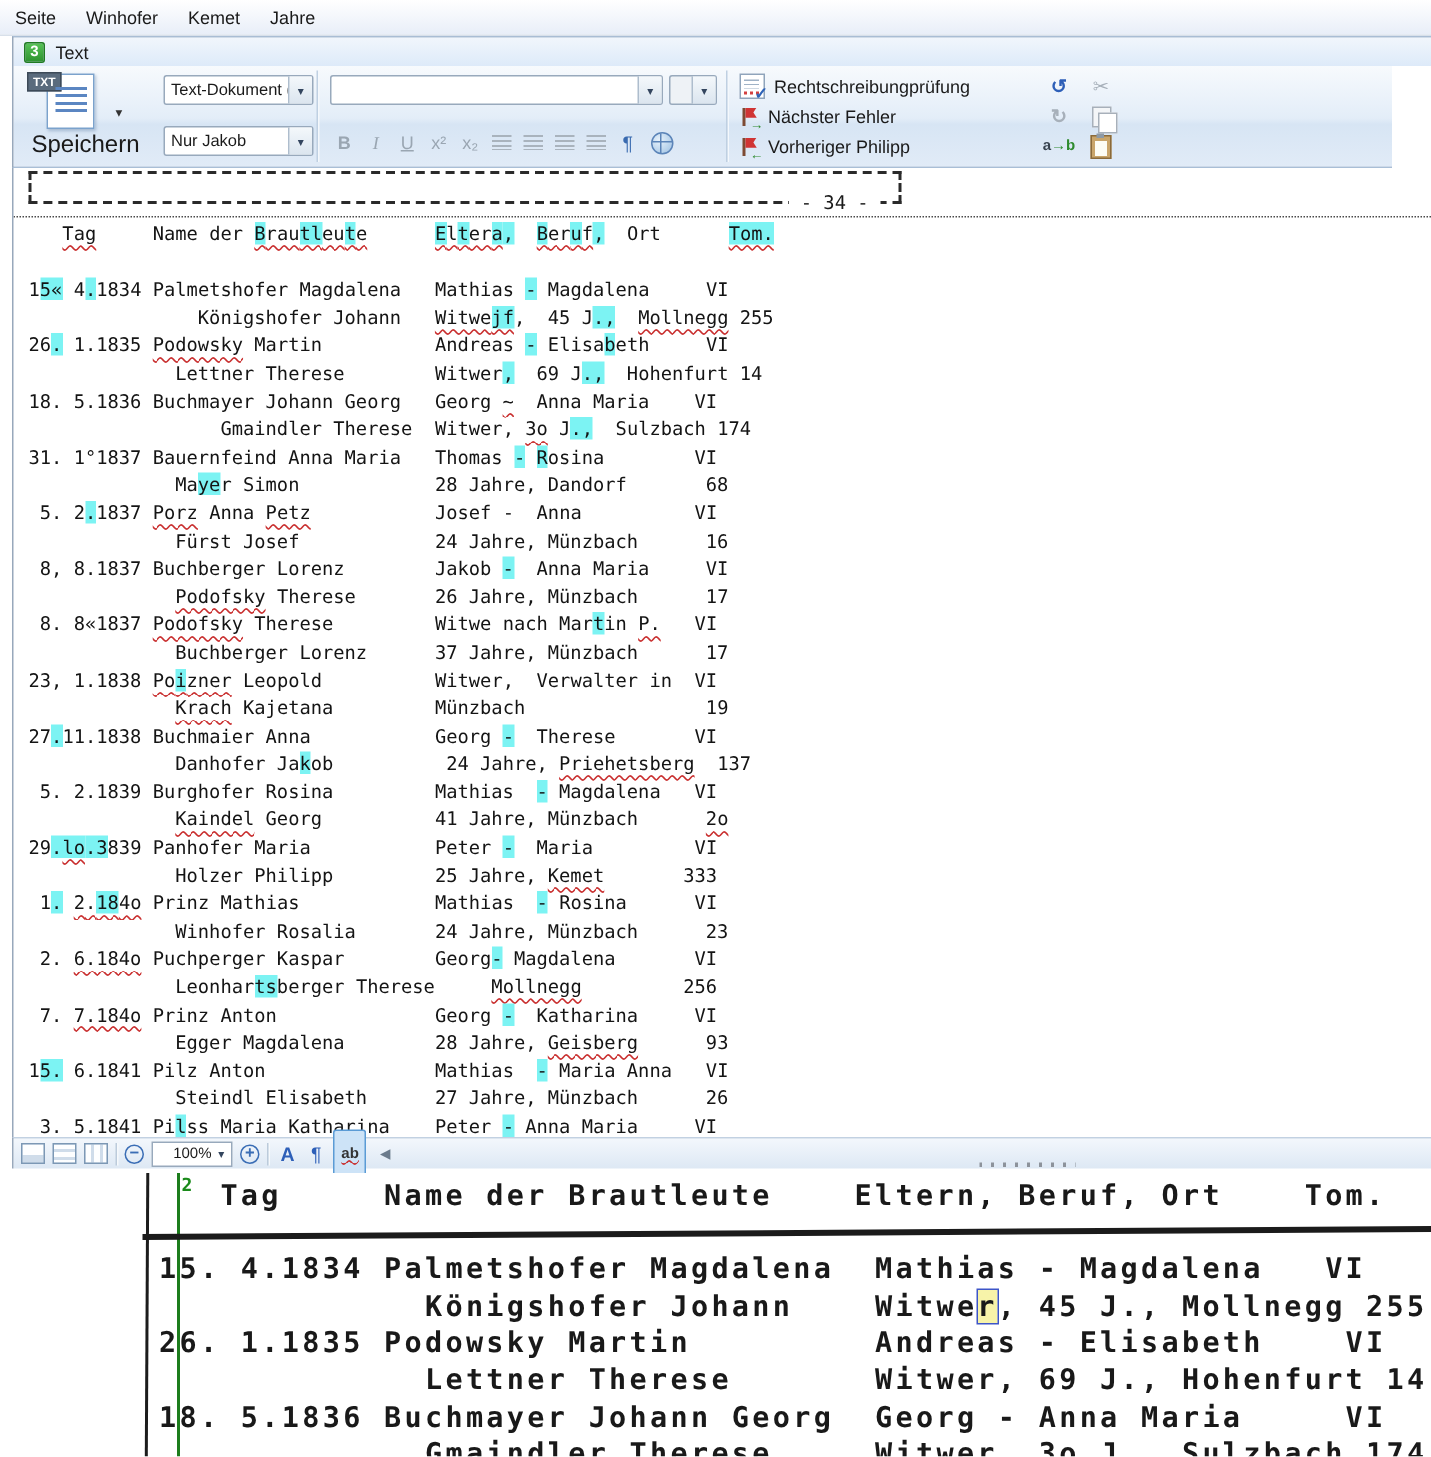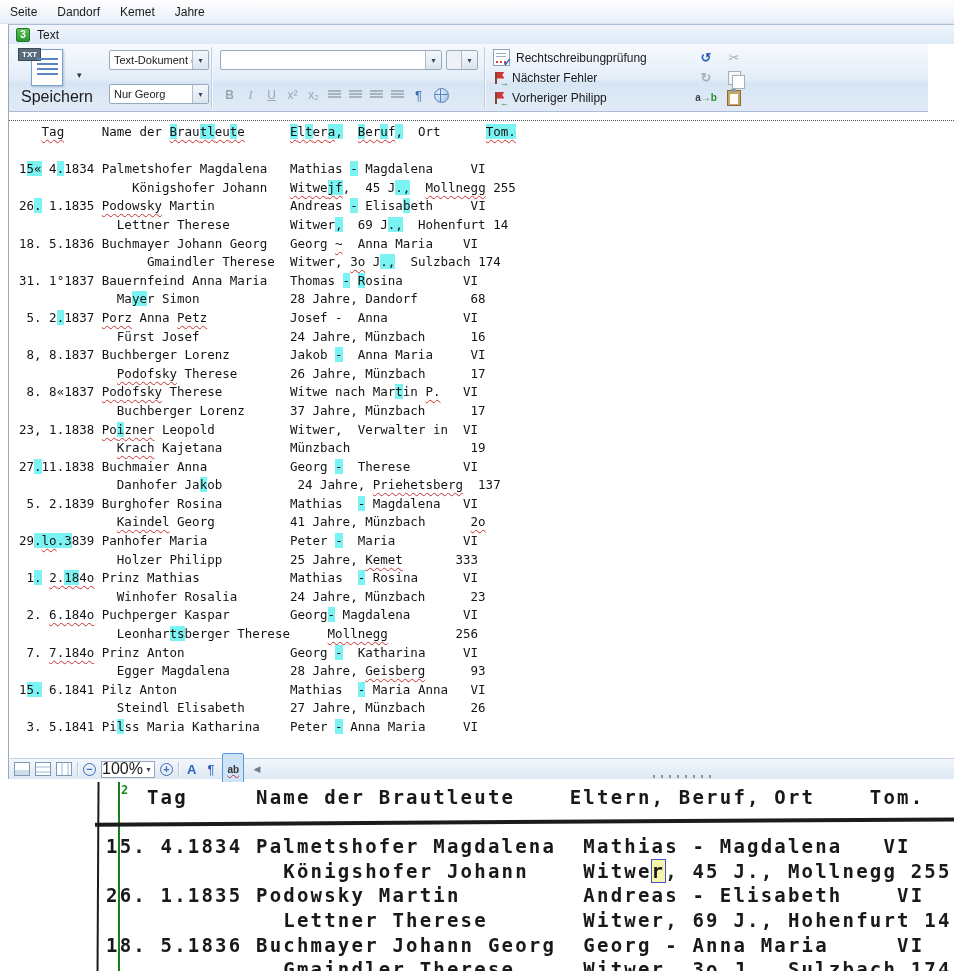--- a/index.html
+++ b/index.html
@@ -97,21 +97,21 @@
     display:flex;align-items:center;gap:5px;padding-left:5px;font-size:11px}
   .gridico{width:16px;height:14px;border:1px solid #7c98b5;background:#fdfeff;box-sizing:border-box}
   .gridico.g1{background:linear-gradient(#fdfeff 60%,#cfdcea 60%)}
   .gridico.g2{background:repeating-linear-gradient(to bottom,#fdfeff 0 3px,#cfdcea 3px 5px)}
   .gridico.g3{background:repeating-linear-gradient(to right,#fdfeff 0 4px,#cfdcea 4px 6px)}
   .fsep{width:1px;height:15px;background:#bccbdb;box-shadow:1px 0 0 #f6f9fc}
   .zbtn{width:13px;height:13px;border-radius:50%;border:1.5px solid #3a6db5;color:#3a6db5;
     font-size:11px;line-height:10px;text-align:center;box-sizing:border-box;font-weight:bold}
   .zcombo{width:54px;height:17px;background:#fff;border:1px solid #98a9bc;display:flex;
     align-items:center;box-sizing:border-box}
-  .zcombo .cv{flex:1;text-align:right;font-size:16px}
+  .zcombo .cv{flex:1;text-align:right;font-size:10px}
   .zcombo .cb{width:13px;font-size:8px;color:#33455e;text-align:center}
   .fA{color:#2d5fb8;font-weight:bold;font-size:13px;padding:0 3px}
   .fP{color:#2d5fb8;font-size:13px;padding:0 3px}
   .toggle{width:22px;height:32px;border:1px solid #5b9bd5;border-radius:2px;background:#cde3f7;
     display:flex;align-items:center;justify-content:center;box-sizing:border-box}
   .toggle span{font-size:10px;font-weight:bold;color:#333;
     text-decoration:underline wavy #c92f2f;text-decoration-thickness:1px}
   .scrollarrow{color:#6b7b8c;font-size:9px;padding-left:4px}
   .grip{position:absolute;left:653px;top:775px;width:64px;height:3px;
     background:repeating-linear-gradient(to right,#8d939b 0 2px,transparent 2px 8px)}
@@ -123,21 +123,21 @@
   .scanrule{position:absolute;left:95px;top:38px;width:860px;height:4px;background:#1b1b1b;transform:rotate(-.35deg)}
   #image-lines{position:absolute;left:106px;top:3px;font:bold 19px/24.6px "DejaVu Sans Mono",monospace;
     letter-spacing:2.2px;white-space:pre;color:#191919}
   .cur{background:#f7f3a9;outline:1.5px solid #3d55c8}
 </style>
 </head>
 <body>
 
 <div class="menubar">
   <span class="mi">Seite</span>
-  <span class="mi">Dandorf</span>
+  <span class="mi">Winhofer</span>
   <span class="mi">Kemet</span>
   <span class="mi">Jahre</span>
 </div>
 
 <div class="tabbar">
   <span class="badge3">3</span>
   <span>Text</span>
 </div>
 
 <div class="toolbar">
@@ -148,21 +148,21 @@
     </div>
     <span class="save-drop">▾</span>
     <div class="save-label">Speichern</div>
   </div>
   <div class="combo-col">
     <div class="combo">
       <span class="cv">Text-Dokument ( </span>
       <span class="cb">▾</span>
     </div>
     <div class="combo">
-      <span class="cv">Nur Georg</span>
+      <span class="cv">Nur Jakob</span>
       <span class="cb">▾</span>
     </div>
   </div>
   <div class="sep"></div>
   <div class="font-sec">
     <div class="row1">
       <div class="combo fontcombo">
         <span class="cv"></span>
         <span class="cb">▾</span>
       </div>
@@ -228,20 +228,23 @@
           <span class="copyico"></span>
         </span>
       <span class="cico">
           <span class="pasteico"></span>
         </span>
     </div>
   </div>
 </div>
 
 <div class="editor">
+  <div class="pageframe">
+    <span class="pagenum">- 34 -</span>
+  </div>
   <div class="dotsep"></div>
   <div id="editor-lines"><div><span>   </span><span class="wavy">Tag</span><span>     </span><span>Name der </span><span class="hl wavy">B</span><span class="wavy">rau</span><span class="hl wavy">tl</span><span class="wavy">eu</span><span class="hl wavy">t</span><span class="wavy">e</span><span>      </span><span class="hl wavy">E</span><span class="wavy">l</span><span class="hl wavy">t</span><span class="wavy">er</span><span class="hl wavy">a</span><span class="hl">,</span><span>  </span><span class="hl wavy">B</span><span class="wavy">er</span><span class="hl wavy">u</span><span class="wavy">f</span><span class="hl">,</span><span>  </span><span>Ort</span><span>      </span><span class="hl wavy">Tom.</span></div><div>&nbsp;</div><div><span>1</span><span class="hl">5«</span><span> 4</span><span class="hl">.</span><span>1834 Palmetshofer Magdalena   Mathias </span><span class="hl">-</span><span> Magdalena     VI</span></div><div><span>               Königshofer Johann   </span><span class="wavy">Witwe</span><span class="hl wavy">jf</span><span>,</span><span>  45 J</span><span class="hl">.,</span><span>  </span><span class="wavy">Mollnegg</span><span> 255</span></div><div><span>26</span><span class="hl">.</span><span> 1.1835 </span><span class="wavy">Podowsky</span><span> Martin          </span><span>Andreas </span><span class="hl">-</span><span> Elisa</span><span class="hl">b</span><span>eth</span><span>     VI</span></div><div><span>             Lettner Therese        </span><span>Witwer</span><span class="hl">,</span><span>  69 J</span><span class="hl">.,</span><span>  Hohenfurt 14</span></div><div><span>18. 5.1836 Buchmayer Johann Georg   Georg </span><span class="wavy">~</span><span>  Anna Maria    VI</span></div><div><span>                 Gmaindler Therese  </span><span>Witwer, </span><span class="wavy">3o</span><span> J</span><span class="hl">.,</span><span>  Sulzbach 174</span></div><div><span>31. 1°1837 Bauernfeind Anna Maria   Thomas </span><span class="hl">-</span><span> </span><span class="hl">R</span><span>osina        VI</span></div><div><span>             Ma</span><span class="hl">ye</span><span>r Simon            28 Jahre, Dandorf       68</span></div><div><span> 5. 2</span><span class="hl">.</span><span>1837 </span><span class="wavy">Porz</span><span> Anna </span><span class="wavy">Petz</span><span>           Josef -  Anna          VI</span></div><div><span>             Fürst Josef            24 Jahre, Münzbach      16</span></div><div><span> 8, 8.1837 Buchberger Lorenz        Jakob </span><span class="hl">-</span><span>  Anna Maria     VI</span></div><div><span>             </span><span class="wavy">Podofsky</span><span> Therese       26 Jahre, Münzbach      17</span></div><div><span> 8. 8«1837 </span><span class="wavy">Podofsky</span><span> Therese         Witwe nach Mar</span><span class="hl">t</span><span>in </span><span class="wavy">P.</span><span>   VI</span></div><div><span>             Buchberger Lorenz      37 Jahre, Münzbach      17</span></div><div><span>23, 1.1838 </span><span class="wavy">Po</span><span class="hl wavy">i</span><span class="wavy">zner</span><span> Leopold          Witwer,  Verwalter in  VI</span></div><div><span>             </span><span class="wavy">Krach</span><span> Kajetana         Münzbach                19</span></div><div><span>27</span><span class="hl">.</span><span>11.1838 Buchmaier Anna           Georg </span><span class="hl">-</span><span>  Therese       VI</span></div><div><span>             Danhofer Ja</span><span class="hl">k</span><span>ob          24 Jahre, </span><span class="wavy">Priehetsberg</span><span>  137</span></div><div><span> 5. 2.1839 Burghofer Rosina         Mathias  </span><span class="hl">-</span><span> Magdalena   VI</span></div><div><span>             </span><span class="wavy">Kaindel</span><span> Georg          41 Jahre, Münzbach      </span><span class="wavy">2o</span></div><div><span>29</span><span class="hl">.</span><span class="hl wavy">lo</span><span class="hl">.</span><span class="hl">3</span><span>839 Panhofer Maria           Peter </span><span class="hl">-</span><span>  Maria         VI</span></div><div><span>             Holzer Philipp         25 Jahre, </span><span class="wavy">Kemet</span><span>       333</span></div><div><span> 1</span><span class="hl">.</span><span> </span><span class="wavy">2</span><span class="wavy">.</span><span class="hl wavy">18</span><span class="wavy">4o</span><span> Prinz Mathias            Mathias  </span><span class="hl">-</span><span> Rosina      VI</span></div><div><span>             Winhofer Rosalia       24 Jahre, Münzbach      23</span></div><div><span> 2. </span><span class="wavy">6.184o</span><span> Puchperger Kaspar        Georg</span><span class="hl">-</span><span> Magdalena       VI</span></div><div><span>             Leonhar</span><span class="hl">ts</span><span>berger Therese     </span><span class="wavy">Mollnegg</span><span>         256</span></div><div><span> 7. </span><span class="wavy">7.184o</span><span> Prinz Anton              Georg </span><span class="hl">-</span><span>  Katharina     VI</span></div><div><span>             Egger Magdalena        28 Jahre, </span><span class="wavy">Geisberg</span><span>      93</span></div><div><span>1</span><span class="hl">5.</span><span> 6.1841 Pilz Anton               Mathias  </span><span class="hl">-</span><span> Maria Anna   VI</span></div><div><span>             Steindl Elisabeth      27 Jahre, Münzbach      26</span></div><div><span> 3. 5.1841 Pi</span><span class="hl">l</span><span>ss Maria Katharina    Peter </span><span class="hl">-</span><span> Anna Maria     VI</span></div></div>
 </div>
 
 <div class="footer">
   <span class="gridico g1"></span>
   <span class="gridico g2"></span>
   <span class="gridico g3"></span>
   <span class="fsep"></span>
   <span class="zbtn">−</span>

